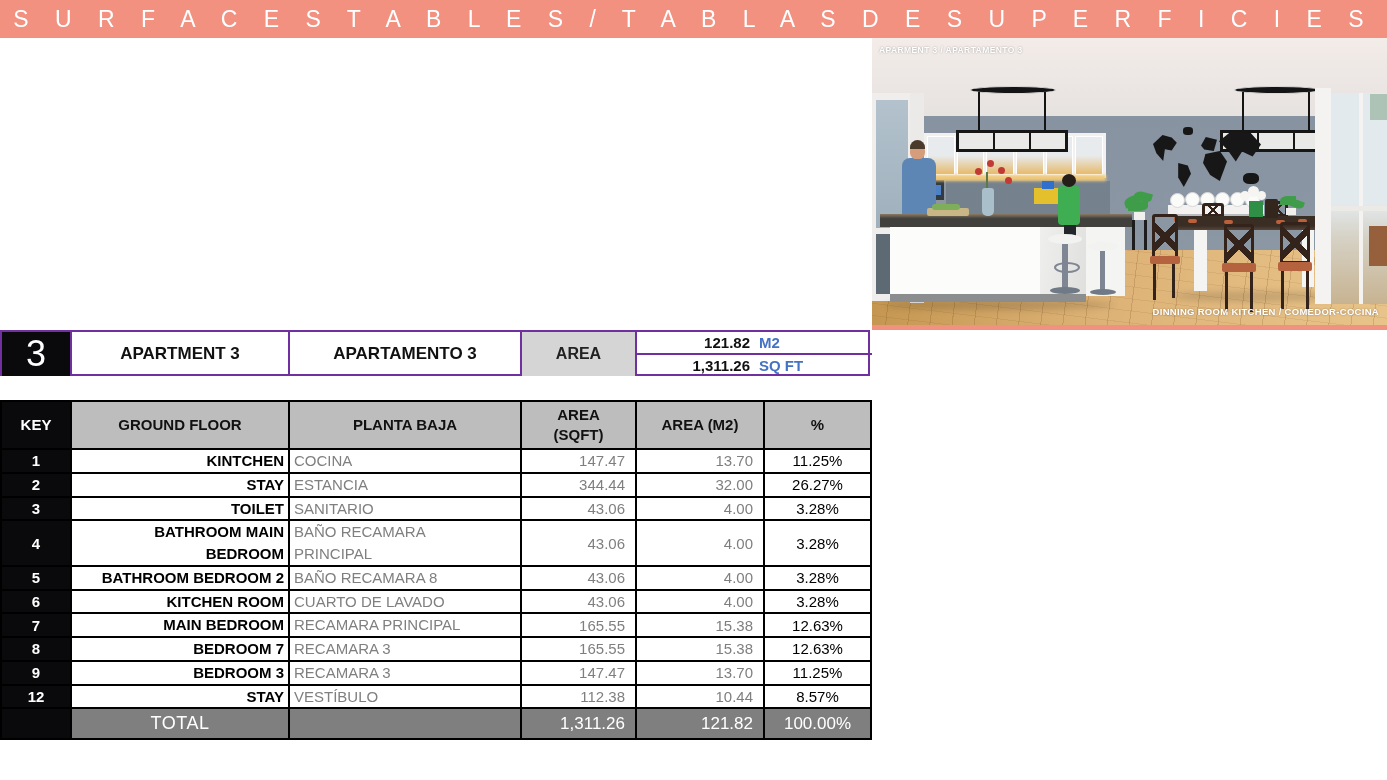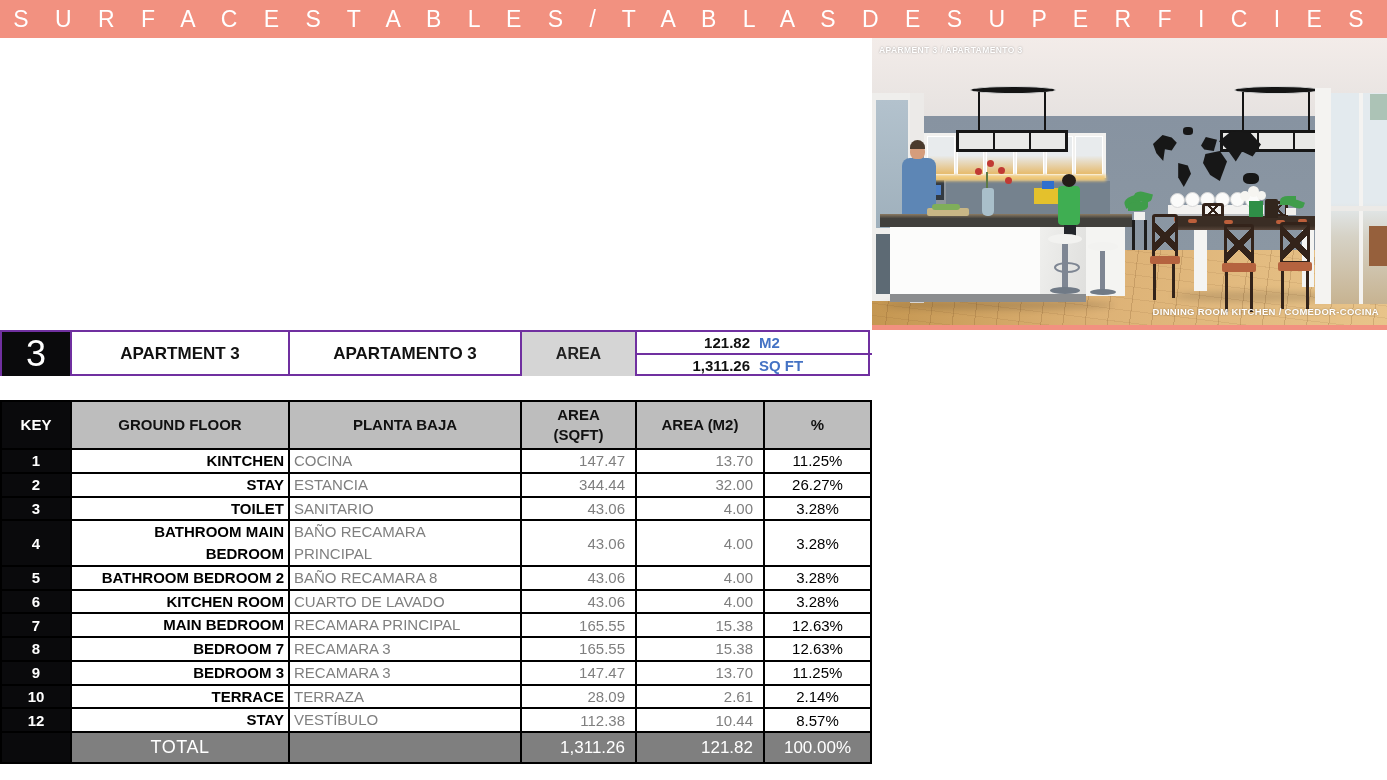--- a/index.html
+++ b/index.html
@@ -423,28 +423,20 @@
         </tr>
       <tr>
           <td class="key">9</td>
           <td class="en">BEDROOM 3</td>
           <td class="es">RECAMARA 3</td>
           <td class="num">147.47</td>
           <td class="num">13.70</td>
           <td class="pct">11.25%</td>
         </tr>
       <tr>
-          <td class="key">10</td>
-          <td class="en">TERRACE</td>
-          <td class="es">TERRAZA</td>
-          <td class="num">28.09</td>
-          <td class="num">2.61</td>
-          <td class="pct">2.14%</td>
-        </tr>
-      <tr>
           <td class="key">12</td>
           <td class="en">STAY</td>
           <td class="es">VESTÍBULO</td>
           <td class="num">112.38</td>
           <td class="num">10.44</td>
           <td class="pct">8.57%</td>
         </tr>
       <tr class="total">
         <td class="key"></td>
         <td class="tlabel">TOTAL</td>

